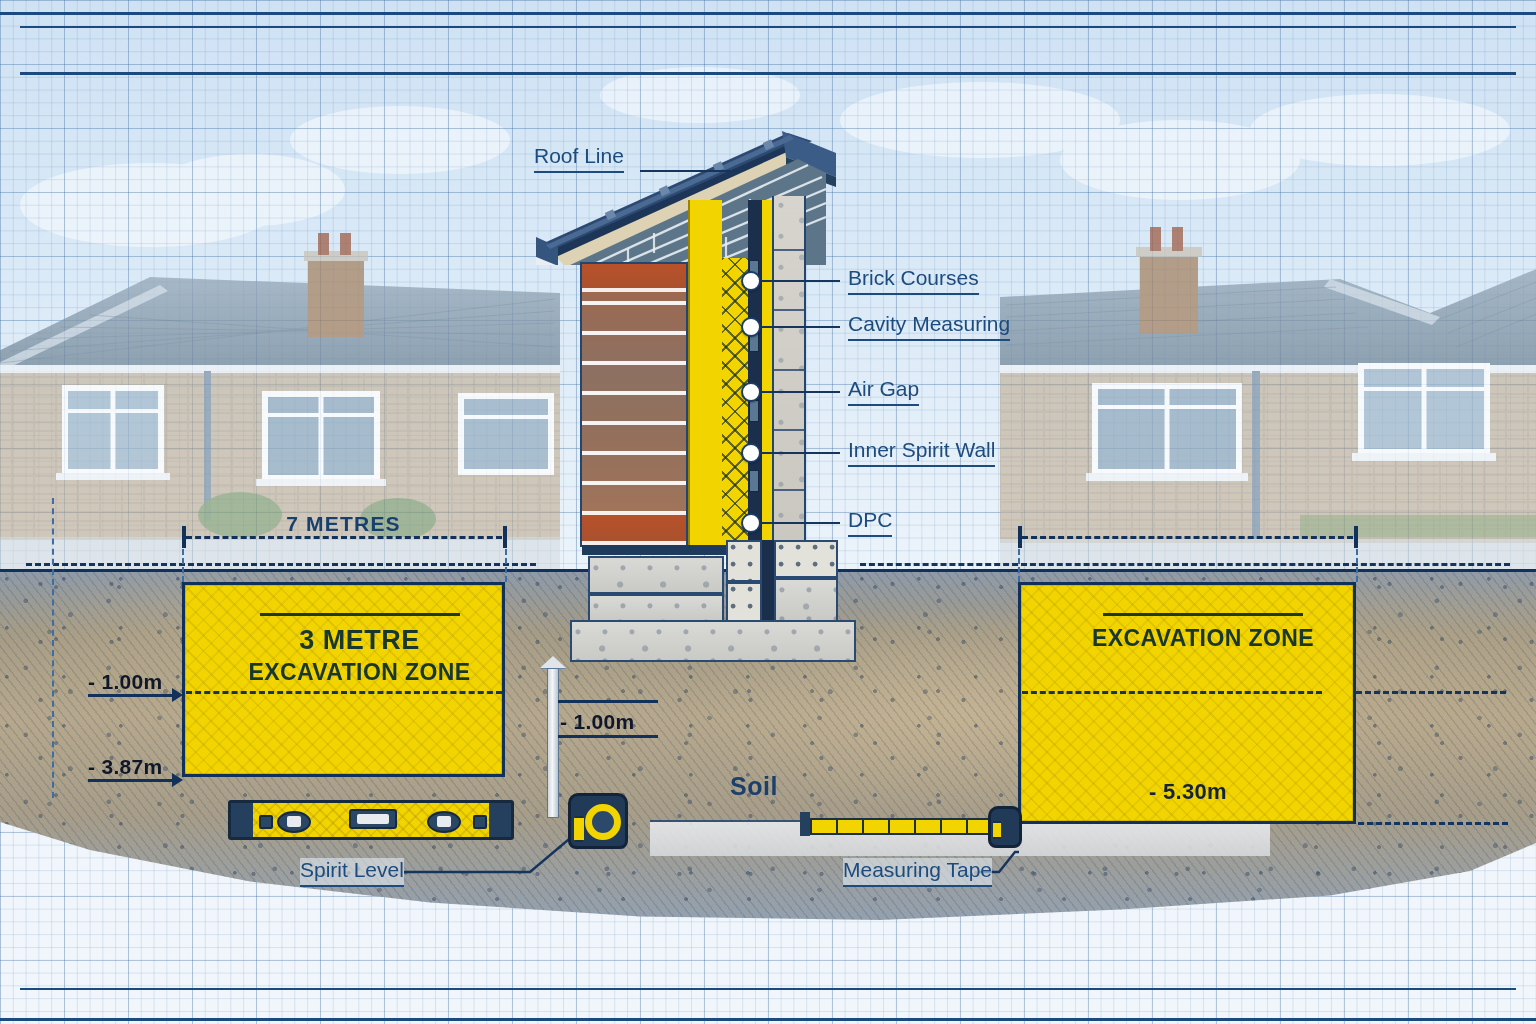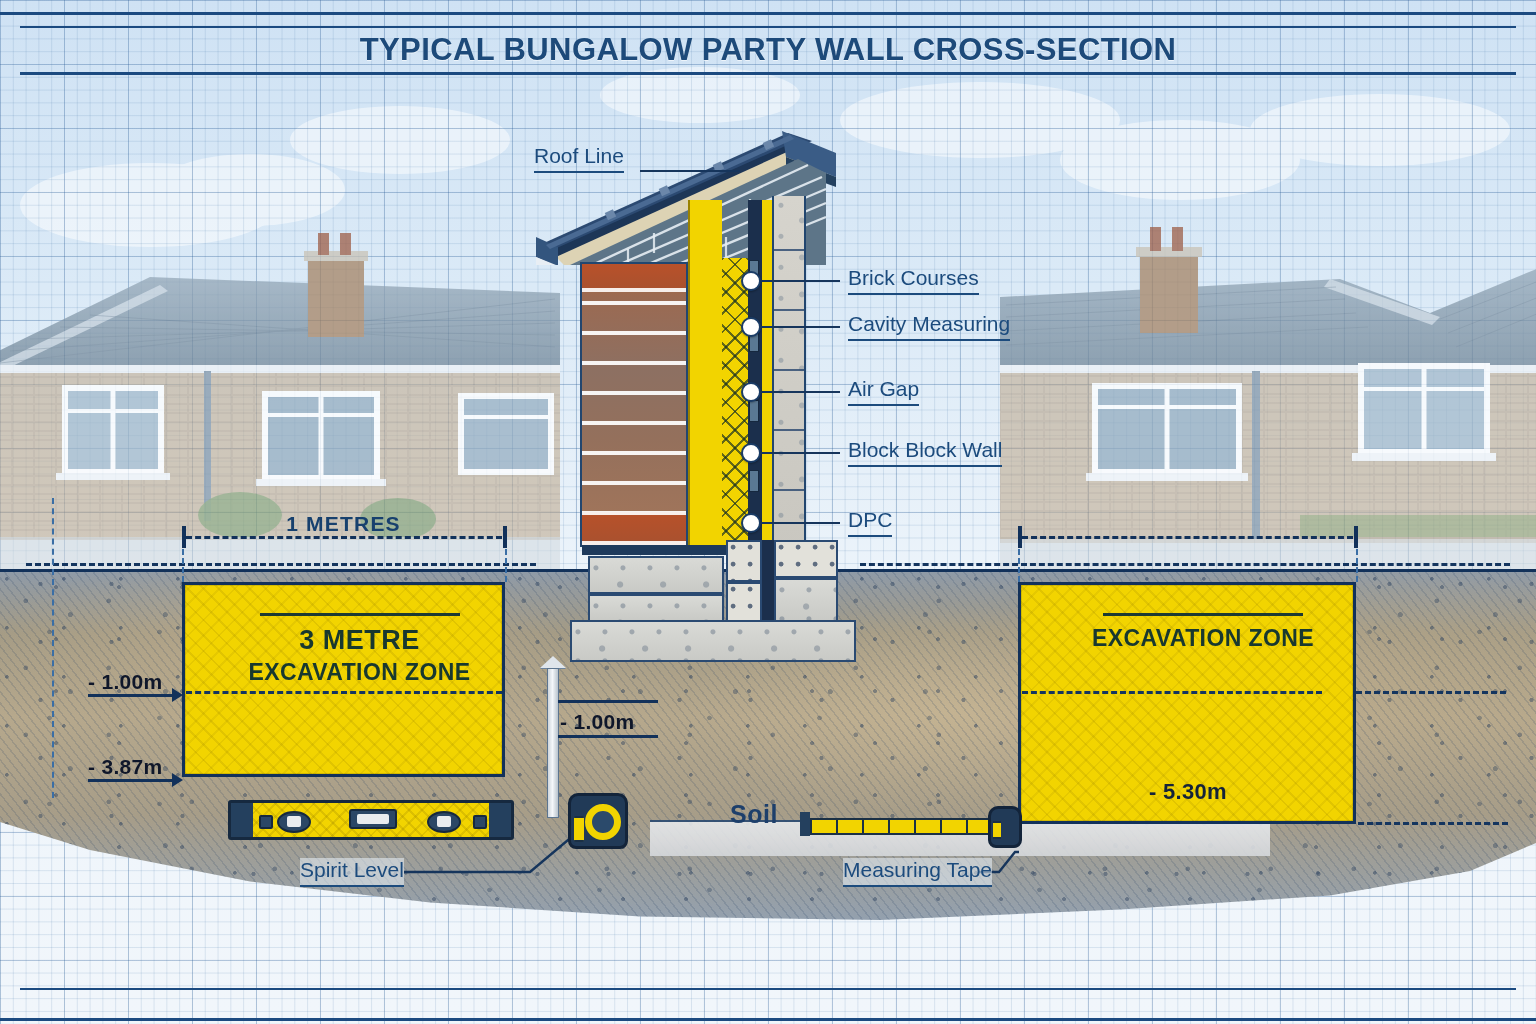--- a/index.html
+++ b/index.html
@@ -380,32 +380,31 @@
   <div class="soil-hatch"></div>
   <div class="ground-line"></div>
   <div class="base-slab"></div>
 
   <div class="rule mid" style="left:0;   top:12px;  width:1536px;"></div>
   <div class="rule thin" style="left:20px;top:26px;  width:1496px;"></div>
   <div class="rule mid" style="left:20px;top:72px;  width:1496px;"></div>
   <div class="rule thin" style="left:20px;top:988px; width:1496px;"></div>
   <div class="rule mid" style="left:0;  top:1018px;width:1536px;"></div>
 
-  <div class="title">TYPICAL BUNGALOW PARTY WALL CROSS-SECTION</div>
 
   <div class="dash-h" style="left:26px;  top:563px; width:510px;"></div>
   <div class="dash-h" style="left:860px; top:563px; width:650px;"></div>
 
   <div class="dash-v" style="left:182px;  top:540px; height:42px;"></div>
   <div class="dash-v" style="left:505px;  top:540px; height:42px;"></div>
   <div class="dash-v" style="left:1018px; top:540px; height:42px;"></div>
   <div class="dash-v" style="left:1356px; top:540px; height:42px;"></div>
   <div class="dash-v" style="left:52px; top:498px; height:300px;"></div>
 
-  <div class="dimlabel" style="left:182px; top:512px; width:323px;">1 METRES</div>
+  <div class="dimlabel" style="left:182px; top:512px; width:323px;">7 METRES</div>
   <div class="dimbar" style="left:186px; top:536px; width:316px;"></div>
   <div class="dimcap" style="left:182px; top:526px; height:22px;"></div>
   <div class="dimcap" style="left:503px; top:526px; height:22px;"></div>
 
   <div class="dimbar" style="left:1022px; top:536px; width:331px;"></div>
   <div class="dimcap" style="left:1018px; top:526px; height:22px;"></div>
   <div class="dimcap" style="left:1354px; top:526px; height:22px;"></div>
 
   <div class="exc" style="left:182px; top:582px; width:323px; height:195px;">
     <div class="exc-inner" style="top:28px;">
@@ -523,33 +522,33 @@
   <div class="callout-dot" style="left:741px; top:317px;"></div>
   <div class="callout-line" style="left:760px; top:326px; width:80px;"></div>
   <div class="callout-label" style="left:848px; top:312px;">Cavity Measuring</div>
 
   <div class="callout-dot" style="left:741px; top:382px;"></div>
   <div class="callout-line" style="left:760px; top:391px; width:80px;"></div>
   <div class="callout-label" style="left:848px; top:377px;">Air Gap</div>
 
   <div class="callout-dot" style="left:741px; top:443px;"></div>
   <div class="callout-line" style="left:760px; top:452px; width:80px;"></div>
-  <div class="callout-label" style="left:848px; top:438px;">Block Block Wall</div>
+  <div class="callout-label" style="left:848px; top:438px;">Inner Spirit Wall</div>
 
   <div class="callout-dot" style="left:741px; top:513px;"></div>
   <div class="callout-line" style="left:760px; top:522px; width:80px;"></div>
   <div class="callout-label" style="left:848px; top:508px;">DPC</div>
 
   <div class="pole-cap" style="left:540px; top:656px;"></div>
   <div class="pole" style="left:547px; top:668px; width:12px; height:150px;"></div>
   <div class="depth-tick" style="left:558px; top:700px; width:100px;"></div>
   <div class="depth-tick" style="left:558px; top:735px; width:100px;"></div>
   <div class="depth-text" style="left:560px; top:710px;">- 1.00m</div>
 
-  <div class="soil-text" style="left:730px; top:772px;margin-top:28px;">Soil</div>
+  <div class="soil-text" style="left:730px; top:772px;">Soil</div>
 
   <div class="spirit" style="left:228px; top:800px; width:286px; height:40px;">
     <div class="sp-cap" style="left:0;"></div>
     <div class="sp-cap" style="right:0;"></div>
     <div class="sp-vial round" style="left:46px; top:8px; width:34px; height:22px;"></div>
     <div class="sp-glass" style="left:56px; top:13px; width:14px; height:11px;"></div>
     <div class="sp-vial" style="left:118px; top:6px; width:48px; height:20px;"></div>
     <div class="sp-glass" style="left:126px; top:11px; width:32px; height:10px;"></div>
     <div class="sp-vial round" style="left:196px; top:8px; width:34px; height:22px;"></div>
     <div class="sp-glass" style="left:206px; top:13px; width:14px; height:11px;"></div>

